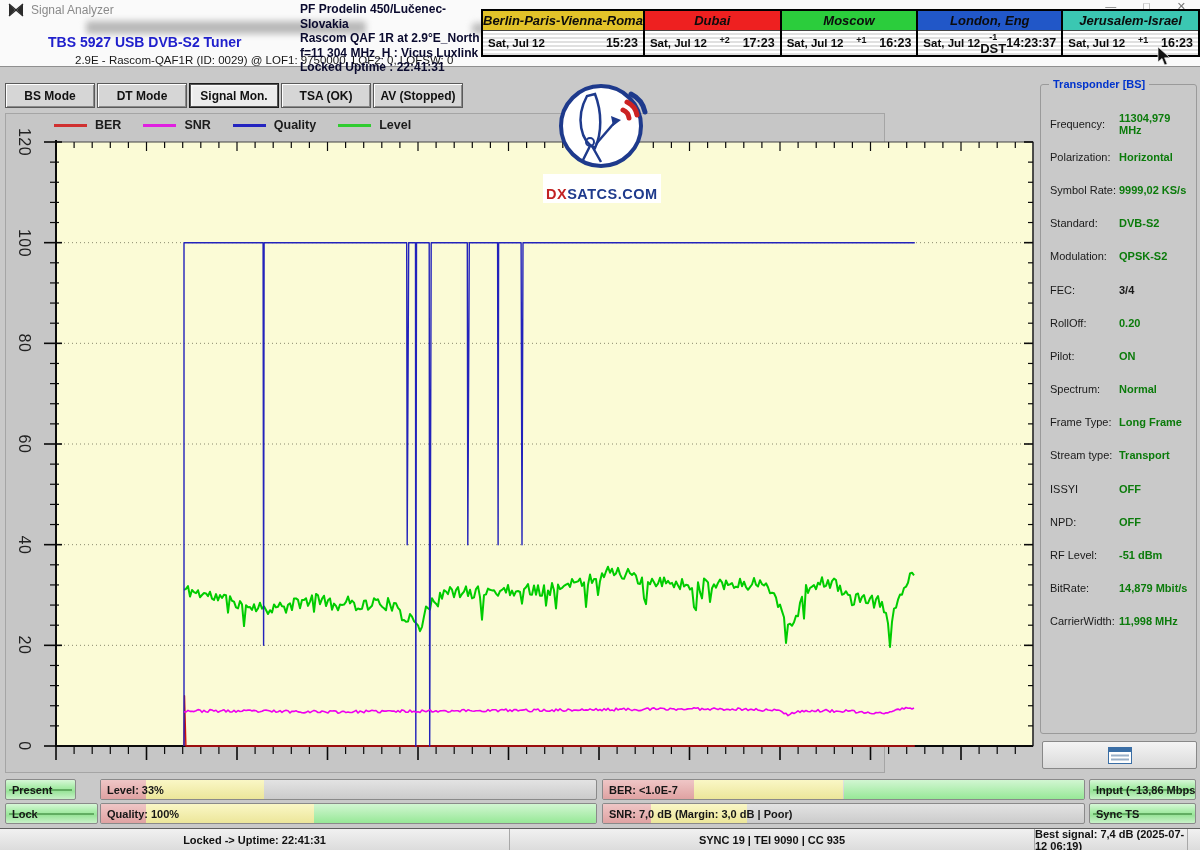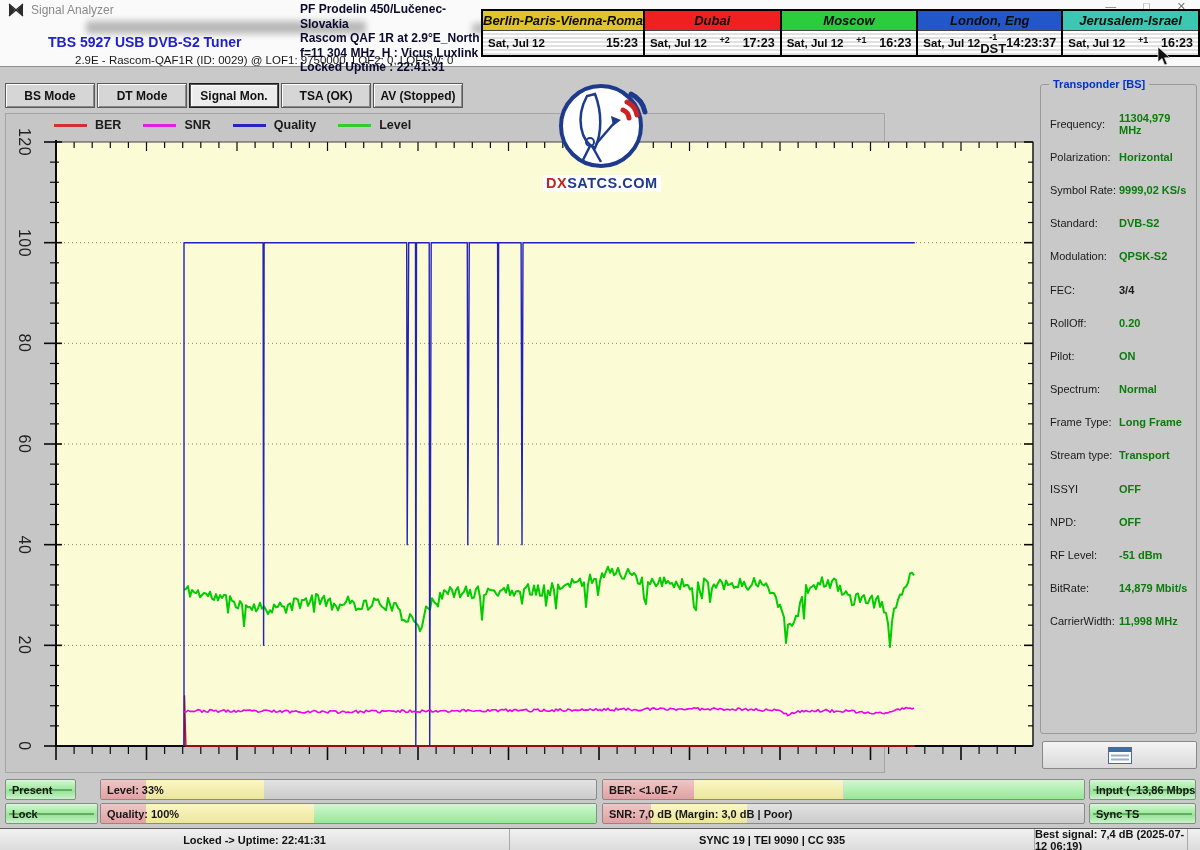--- a/index.html
+++ b/index.html
@@ -42,21 +42,21 @@
   .legend { position:absolute; left:48px; top:4px; display:flex; gap:22px; align-items:center; }
   .legend-item { display:flex; align-items:center; gap:8px; }
   .legend-line { width:33px; height:3px; }
   .legend-label { font-size:12.5px; font-weight:bold; color:#1c1c1c; }
   .ylabel { position:absolute; width:34px; height:16px; left:2px; text-align:center; font-size:16px; color:#222;
       transform:rotate(90deg); letter-spacing:0.5px; }
   #chart-svg { position:absolute; left:0; top:0; }
 
   
   .logo { position:absolute; left:543px; top:82px; width:116px; z-index:3; text-align:center; }
-  .logo-text { display:inline-block; background:#fff; padding:0 3px 1px 3px; font-size:14.5px; font-weight:bold; letter-spacing:0.5px; }
+  .logo-text { display:inline-block; background:#fff; padding:12px 3px 1px 3px; font-size:14.5px; font-weight:bold; letter-spacing:0.5px; }
   .logo-dx { color:#c22222; } .logo-rest { color:#1e3a8c; }
 
   
   .panel { position:absolute; left:1040px; top:84px; width:157px; height:650px; border:1px solid #9a9a9a; border-radius:3px; }
   .panel-title { position:absolute; left:8px; top:-7px; background:#c9c9c9; padding:0 4px; font-size:11px; font-weight:bold; color:#0033cc; }
   .panel-rows { position:absolute; left:0; top:22px; width:100%; }
   .prow { display:flex; height:33.2px; align-items:center; }
   .prow-label { width:78px; padding-left:9px; font-size:11px; color:#1a1a1a; }
   .prow-value { font-size:11px; font-weight:bold; }
   .mis-row { margin-top:16px; }

